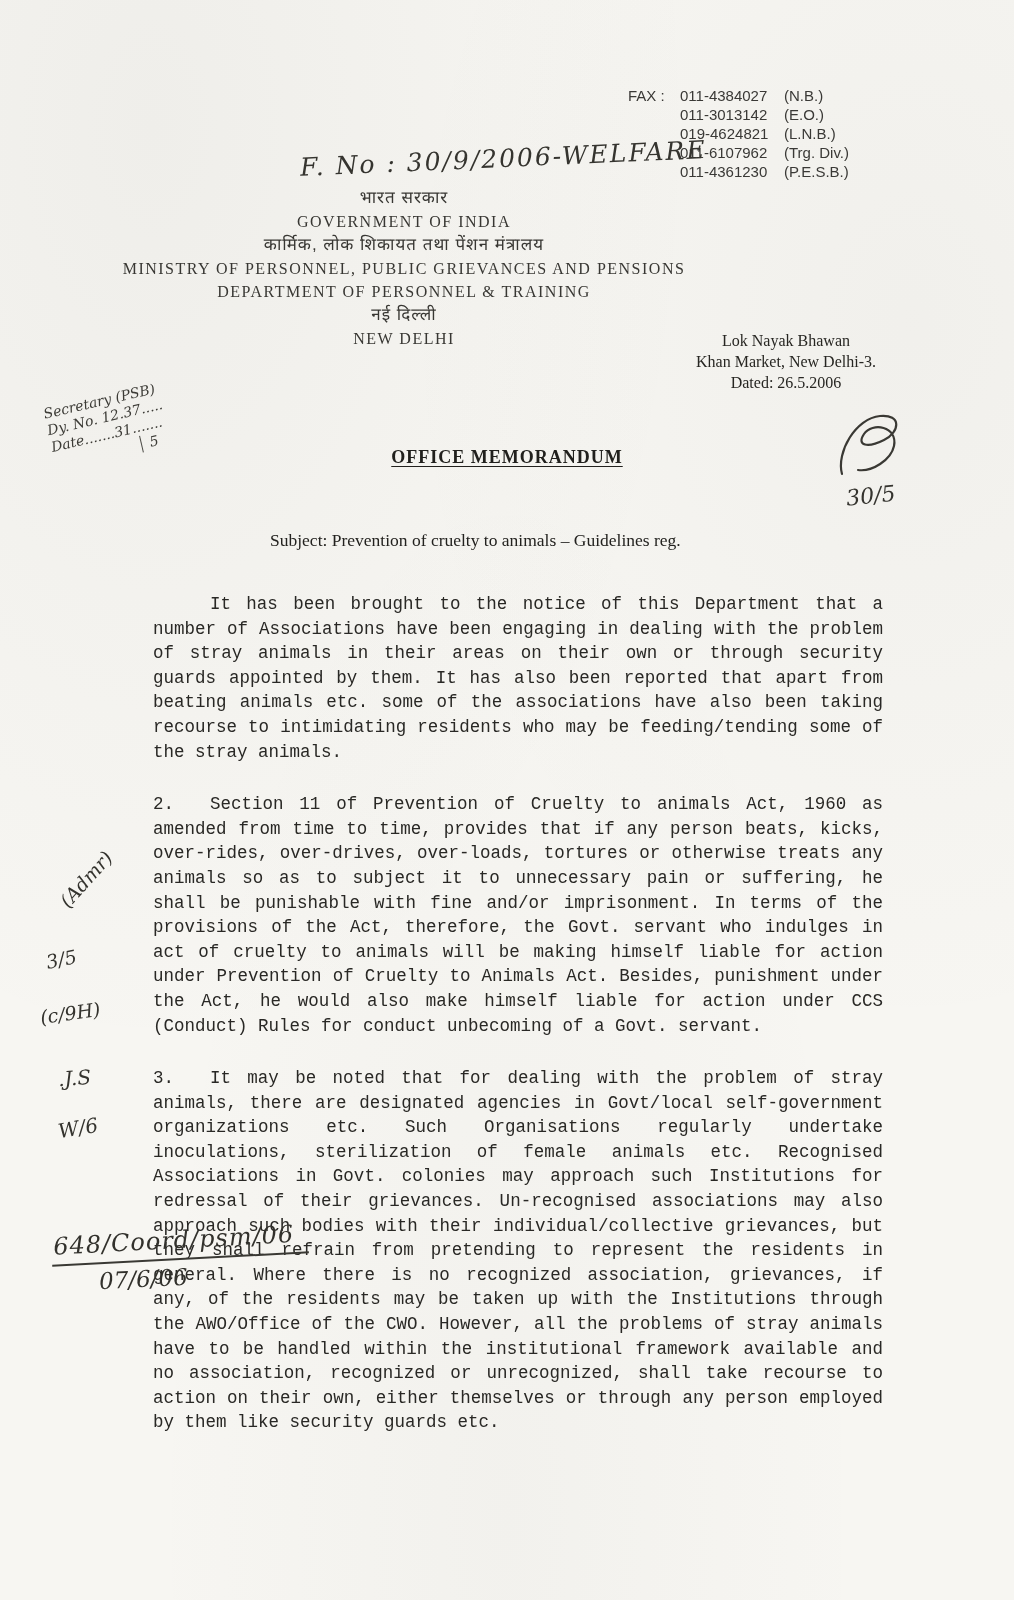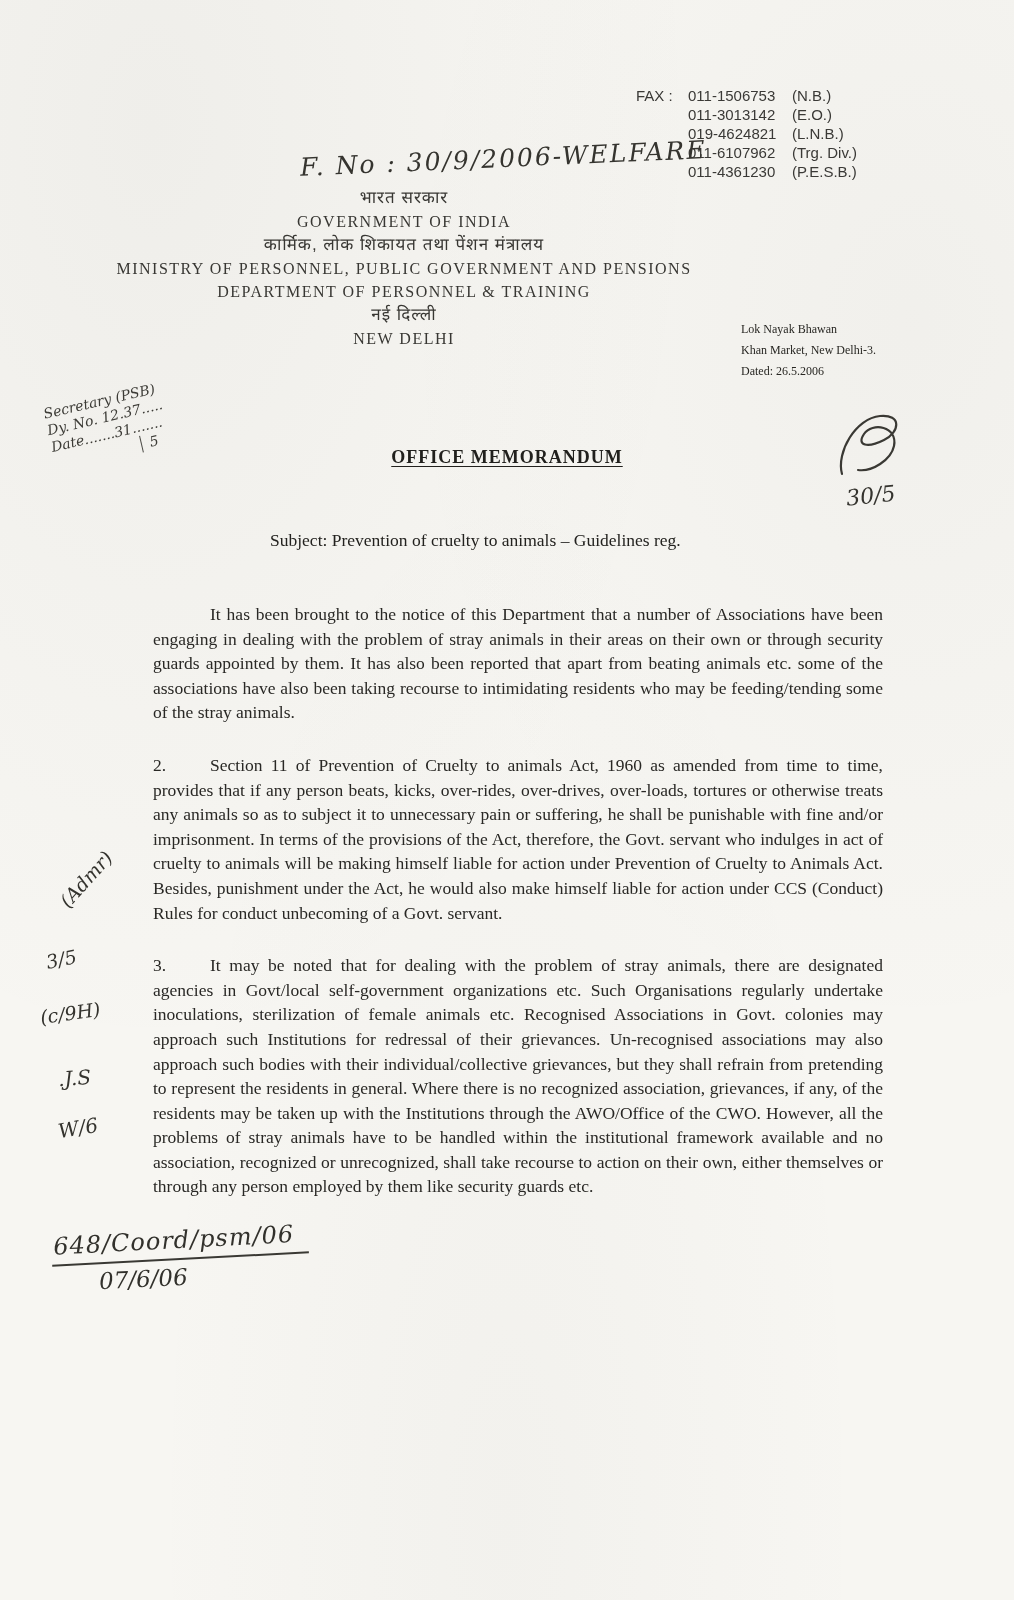--- a/index.html
+++ b/index.html
@@ -18,21 +18,20 @@
       radial-gradient(ellipse at 90% 20%, rgba(90,90,85,0.04), transparent 40%),
       radial-gradient(ellipse at 50% 95%, rgba(90,90,85,0.03), transparent 50%),
       #f7f6f2;
   }
   
   .fax{
     position:absolute;left:628px;top:86px;
     font-family:"Liberation Sans", sans-serif;
     font-size:15px;line-height:19px;color:#3a3936;
     white-space:nowrap;
-    margin-left:8px;
   }
   .fax-row{display:flex;}
   .fax-label{width:52px;}
   .fax-num{width:104px;}
   .fax-dept{}
   .fax-row + .fax-row{margin-top:0px;}
   .fax-indent{margin-left:52px;}
   
   .hw{font-family:"DejaVu Serif", serif;color:#35342f;}
   .fileno{
@@ -45,22 +44,22 @@
   .gov-header{
     position:absolute;left:104px;top:186px;width:600px;
     text-align:center;
     font-family:"Liberation Sans", sans-serif;
     color:#383733;
   }
   .gov-header .hi{font-size:17px;line-height:24px;letter-spacing:1px;text-align:center;}
   .gov-header .en{font-size:16px;line-height:23px;letter-spacing:1.5px;font-family:Liberation Serif, serif;}
   
   .addr{
-    position:absolute;right:138px;top:319px;
-    text-align:left;font-size:12px;line-height:21px;color:#272622;
+    position:absolute;right:138px;top:330px;
+    text-align:center;font-size:16px;line-height:21px;color:#272622;
   }
   
   .stamp{
     position:absolute;left:48px;top:392px;
     transform:rotate(-13deg);
     font-family:"DejaVu Serif", serif;font-style:italic;
     font-size:14px;line-height:17px;color:#3c3b36;
     white-space:nowrap;
   }
   .stamp .s4{margin-left:88px;border-left:1px solid #4a4944;padding-left:8px;}
@@ -82,21 +81,21 @@
   
   .subject{
     position:absolute;left:270px;top:530px;
     font-weight:normal;font-size:17.5px;color:#23221f;
   }
   
   .body-text{
     position:absolute;left:153px;top:592px;width:730px;
     font-size:17.5px;line-height:24.6px;text-align:justify;color:#292825;
   }
-  .body-text p{margin:10px 0 28px 0;}
+  .body-text p{margin:0 0 28px 0;font-family:Liberation Mono, monospace;}
   .pnum{display:inline-block;width:57px;}
   
   .mnote{
     position:absolute;font-family:"DejaVu Serif", serif;font-style:italic;
     color:#34332e;white-space:nowrap;
   }
   .mn1{left:52px;top:868px;font-size:19px;transform:rotate(-48deg);}
   .mn2{left:46px;top:948px;font-size:19px;transform:rotate(-12deg);}
   .mn3{left:40px;top:1002px;font-size:19px;transform:rotate(-8deg);}
   .mn4{left:58px;top:1066px;font-size:20px;transform:rotate(-4deg);}
@@ -116,21 +115,21 @@
   }
 </style>
 </head>
 <body>
 
 <div class="page">
 
   <div class="fax">
     <div class="fax-row">
       <span class="fax-label">FAX :</span>
-      <span class="fax-num">011-1506753</span>
+      <span class="fax-num">011-4384027</span>
       <span class="fax-dept">(N.B.)</span>
     </div>
     <div class="fax-row fax-indent">
       <span class="fax-num">011-3013142</span>
       <span class="fax-dept">(E.O.)</span>
     </div>
     <div class="fax-row fax-indent">
       <span class="fax-num">019-4624821</span>
       <span class="fax-dept">(L.N.B.)</span>
     </div>
@@ -143,21 +142,21 @@
       <span class="fax-dept">(P.E.S.B.)</span>
     </div>
   </div>
 
   <div class="hw fileno">F. No : 30/9/2006-WELFARE</div>
 
   <div class="gov-header">
     <div class="hi">भारत सरकार</div>
     <div class="en">GOVERNMENT OF INDIA</div>
     <div class="hi">कार्मिक, लोक शिकायत तथा पेंशन मंत्रालय</div>
-    <div class="en">MINISTRY OF PERSONNEL, PUBLIC GOVERNMENT AND PENSIONS</div>
+    <div class="en">MINISTRY OF PERSONNEL, PUBLIC GRIEVANCES AND PENSIONS</div>
     <div class="en">DEPARTMENT OF PERSONNEL &amp; TRAINING</div>
     <div class="hi">नई दिल्ली</div>
     <div class="en">NEW DELHI</div>
   </div>
 
   <div class="addr">
     <div>Lok Nayak Bhawan</div>
     <div>Khan Market, New Delhi-3.</div>
     <div>Dated: 26.5.2006</div>
   </div>

